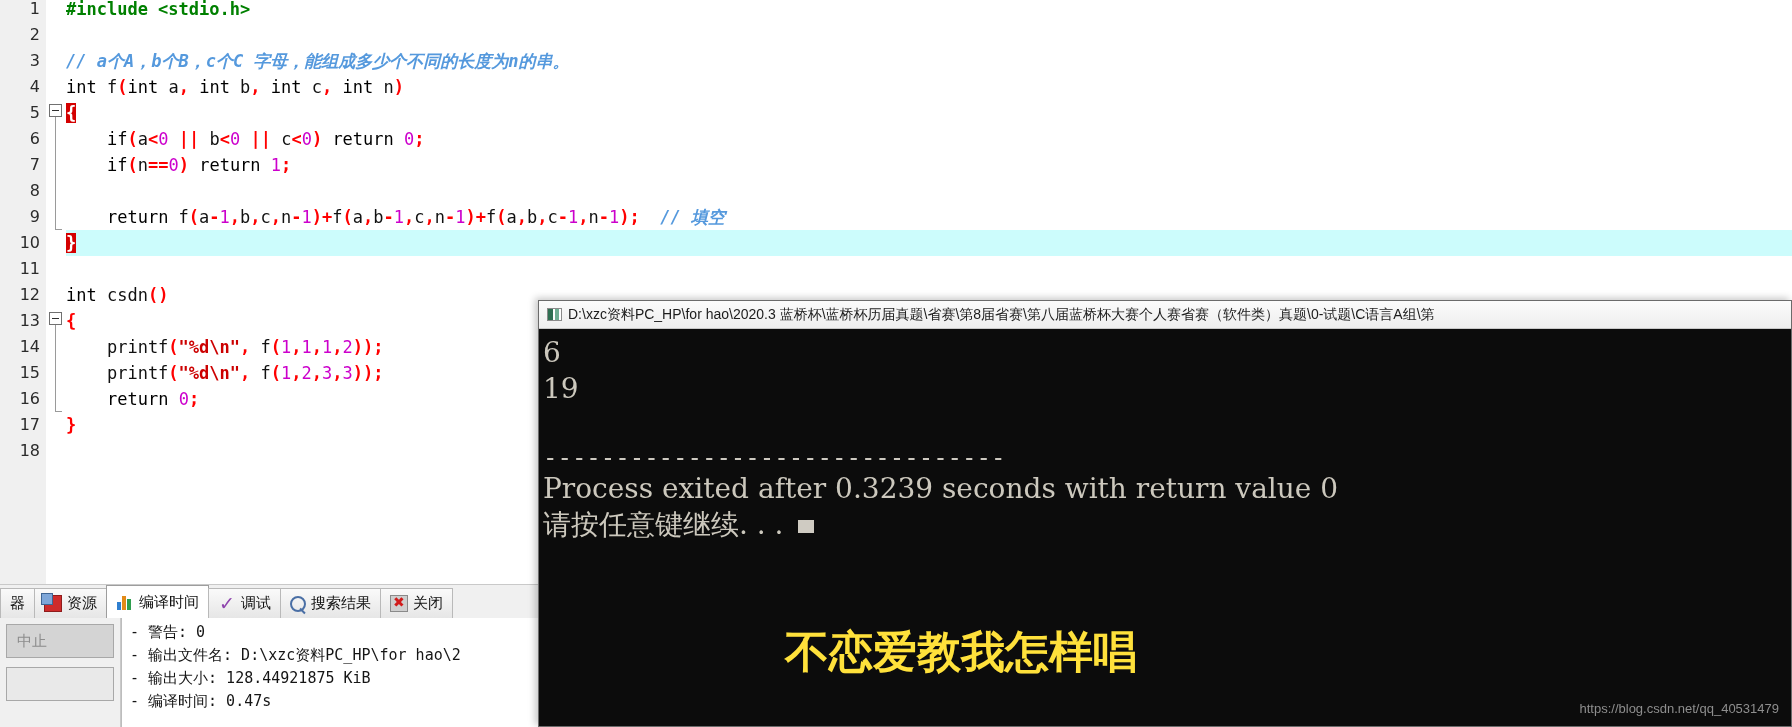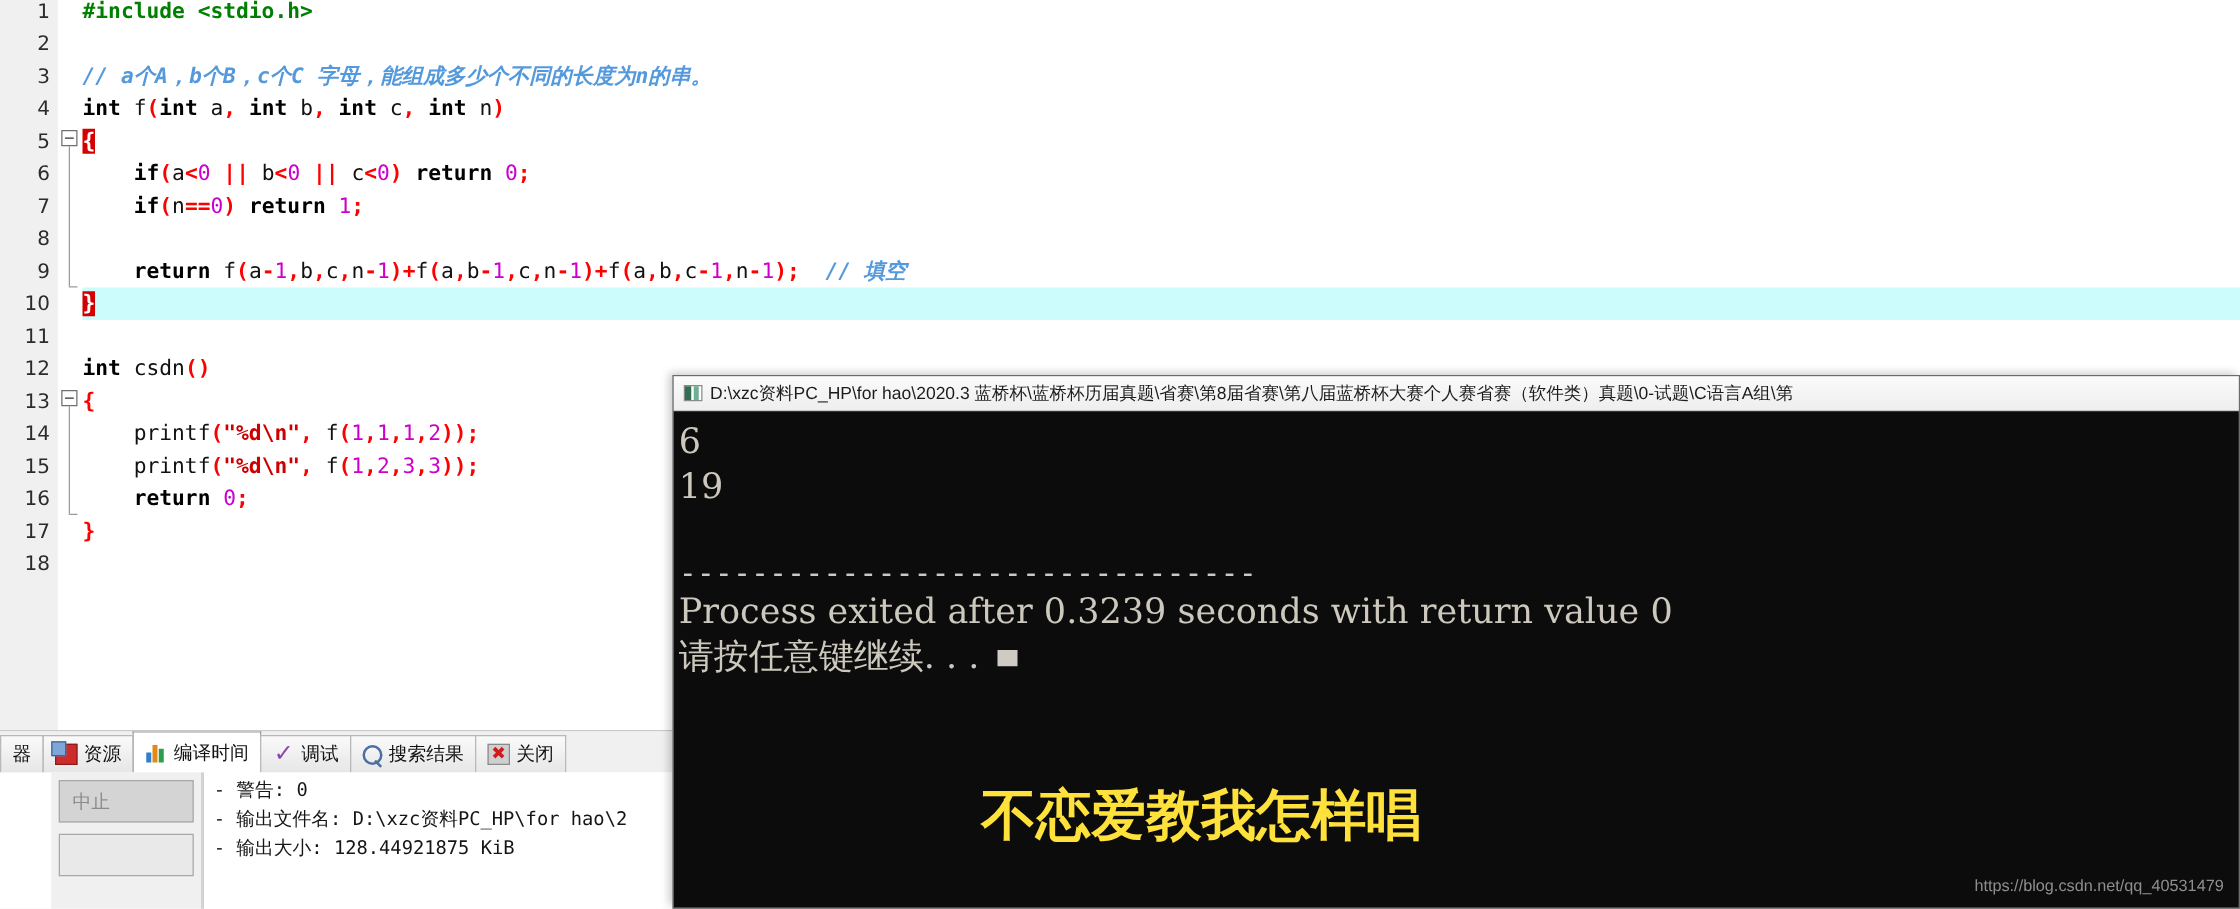--- a/index.html
+++ b/index.html
@@ -36,21 +36,21 @@
     color:#2b2b2b;font-size:16px;
     font-family:"DejaVu Sans","Liberation Sans",sans-serif;
   }
   .code-text{position:absolute;left:66px;}
 
   .hl-row{
     position:absolute;left:66px;width:1726px;height:26px;background:#ccfcfc;
   }
 
   
-  .kw{color:#000000;font-weight:bold;}
+  .kw{color:#000000;font-weight:normal;}
   .pp{color:#008000;font-weight:bold;}
   .cmt{color:#5599dd;font-style:italic;font-weight:bold;}
   .num{color:#cc00cc;}
   .str{color:#cc0000;font-weight:bold;}
   .op{color:#ff0000;font-weight:bold;}
   .pln{color:#111111;}
   .brace-hl{background:#d40000;color:#ffffff;font-weight:bold;}
 
   
   .fold-box{
@@ -60,21 +60,21 @@
   .fold-box:after{
     content:"";position:absolute;left:2px;top:5px;width:7px;height:1px;background:#303030;
   }
   .fold-line{position:absolute;left:55px;width:1px;background:#9a9a9a;}
   .fold-end{position:absolute;left:55px;width:7px;height:1px;background:#9a9a9a;}
 
   
   #console-win{
     position:absolute;left:538px;top:300px;width:1254px;height:427px;
     border:1px solid #6b6b6b;box-sizing:border-box;
-    background:#a3a3a3;
+    background:#8b5cf6;
     box-shadow:-3px -2px 7px rgba(0,0,0,0.22);
   }
   #console-title{
     height:28px;box-sizing:border-box;
     background:linear-gradient(#fbfbfb,#eeeeee);
     border-bottom:1px solid #c8c8c8;
     display:flex;align-items:center;padding:0 6px;overflow:hidden;
   }
   #cmd-icon{
     width:15px;height:13px;flex:0 0 auto;margin-right:6px;margin-left:2px;
@@ -162,21 +162,20 @@
   .ic-close:after{content:"\2716";position:absolute;left:2px;top:-2px;color:#d11a1a;font-size:14px;font-weight:bold;}
 
   #panel-body{
     position:absolute;left:0;top:33px;width:538px;height:110px;
     background:#ffffff;display:flex;
   }
   #panel-left{
     width:121px;flex:0 0 auto;background:#f0f0f0;
     padding:6px 6px 0 6px;box-sizing:border-box;
     border-right:1px solid #c9c9c9;
-    margin-left:41px;
   }
   .panel-btn{
     height:34px;background:#d4d4d4;border:1px solid #a8a8a8;box-sizing:border-box;
     display:flex;align-items:center;justify-content:flex-start;padding-left:10px;
     font-size:15px;color:#8c8c8c;margin-bottom:9px;
   }
   .panel-btn.blank{color:transparent;background:#e9e9e9;}
   #panel-log{
     flex:1 1 auto;background:#ffffff;border-left:1px solid #bdbdbd;
     padding:3px 0 0 8px;box-sizing:border-box;overflow:hidden;
@@ -259,20 +258,21 @@
     </div>
   <div id="panel-body">
     <div id="panel-left">
         <div class="panel-btn">中止</div>
         <div class="panel-btn blank"></div>
       </div>
     <div id="panel-log">
         <div class="log-line">- 警告: 0</div>
         <div class="log-line">- 输出文件名: D:\xzc资料PC_HP\for hao\2</div>
         <div class="log-line">- 输出大小: 128.44921875 KiB</div>
+        <div class="log-line">- 编译时间: 0.47s</div>
       </div>
   </div>
 </div>
 
 <div id="console-win">
   <div id="console-title">
     <span id="cmd-icon"></span>
     <span id="console-title-text">D:\xzc资料PC_HP\for hao\2020.3 蓝桥杯\蓝桥杯历届真题\省赛\第8届省赛\第八届蓝桥杯大赛个人赛省赛（软件类）真题\0-试题\C语言A组\第</span>
   </div>
   <div id="console-body">

